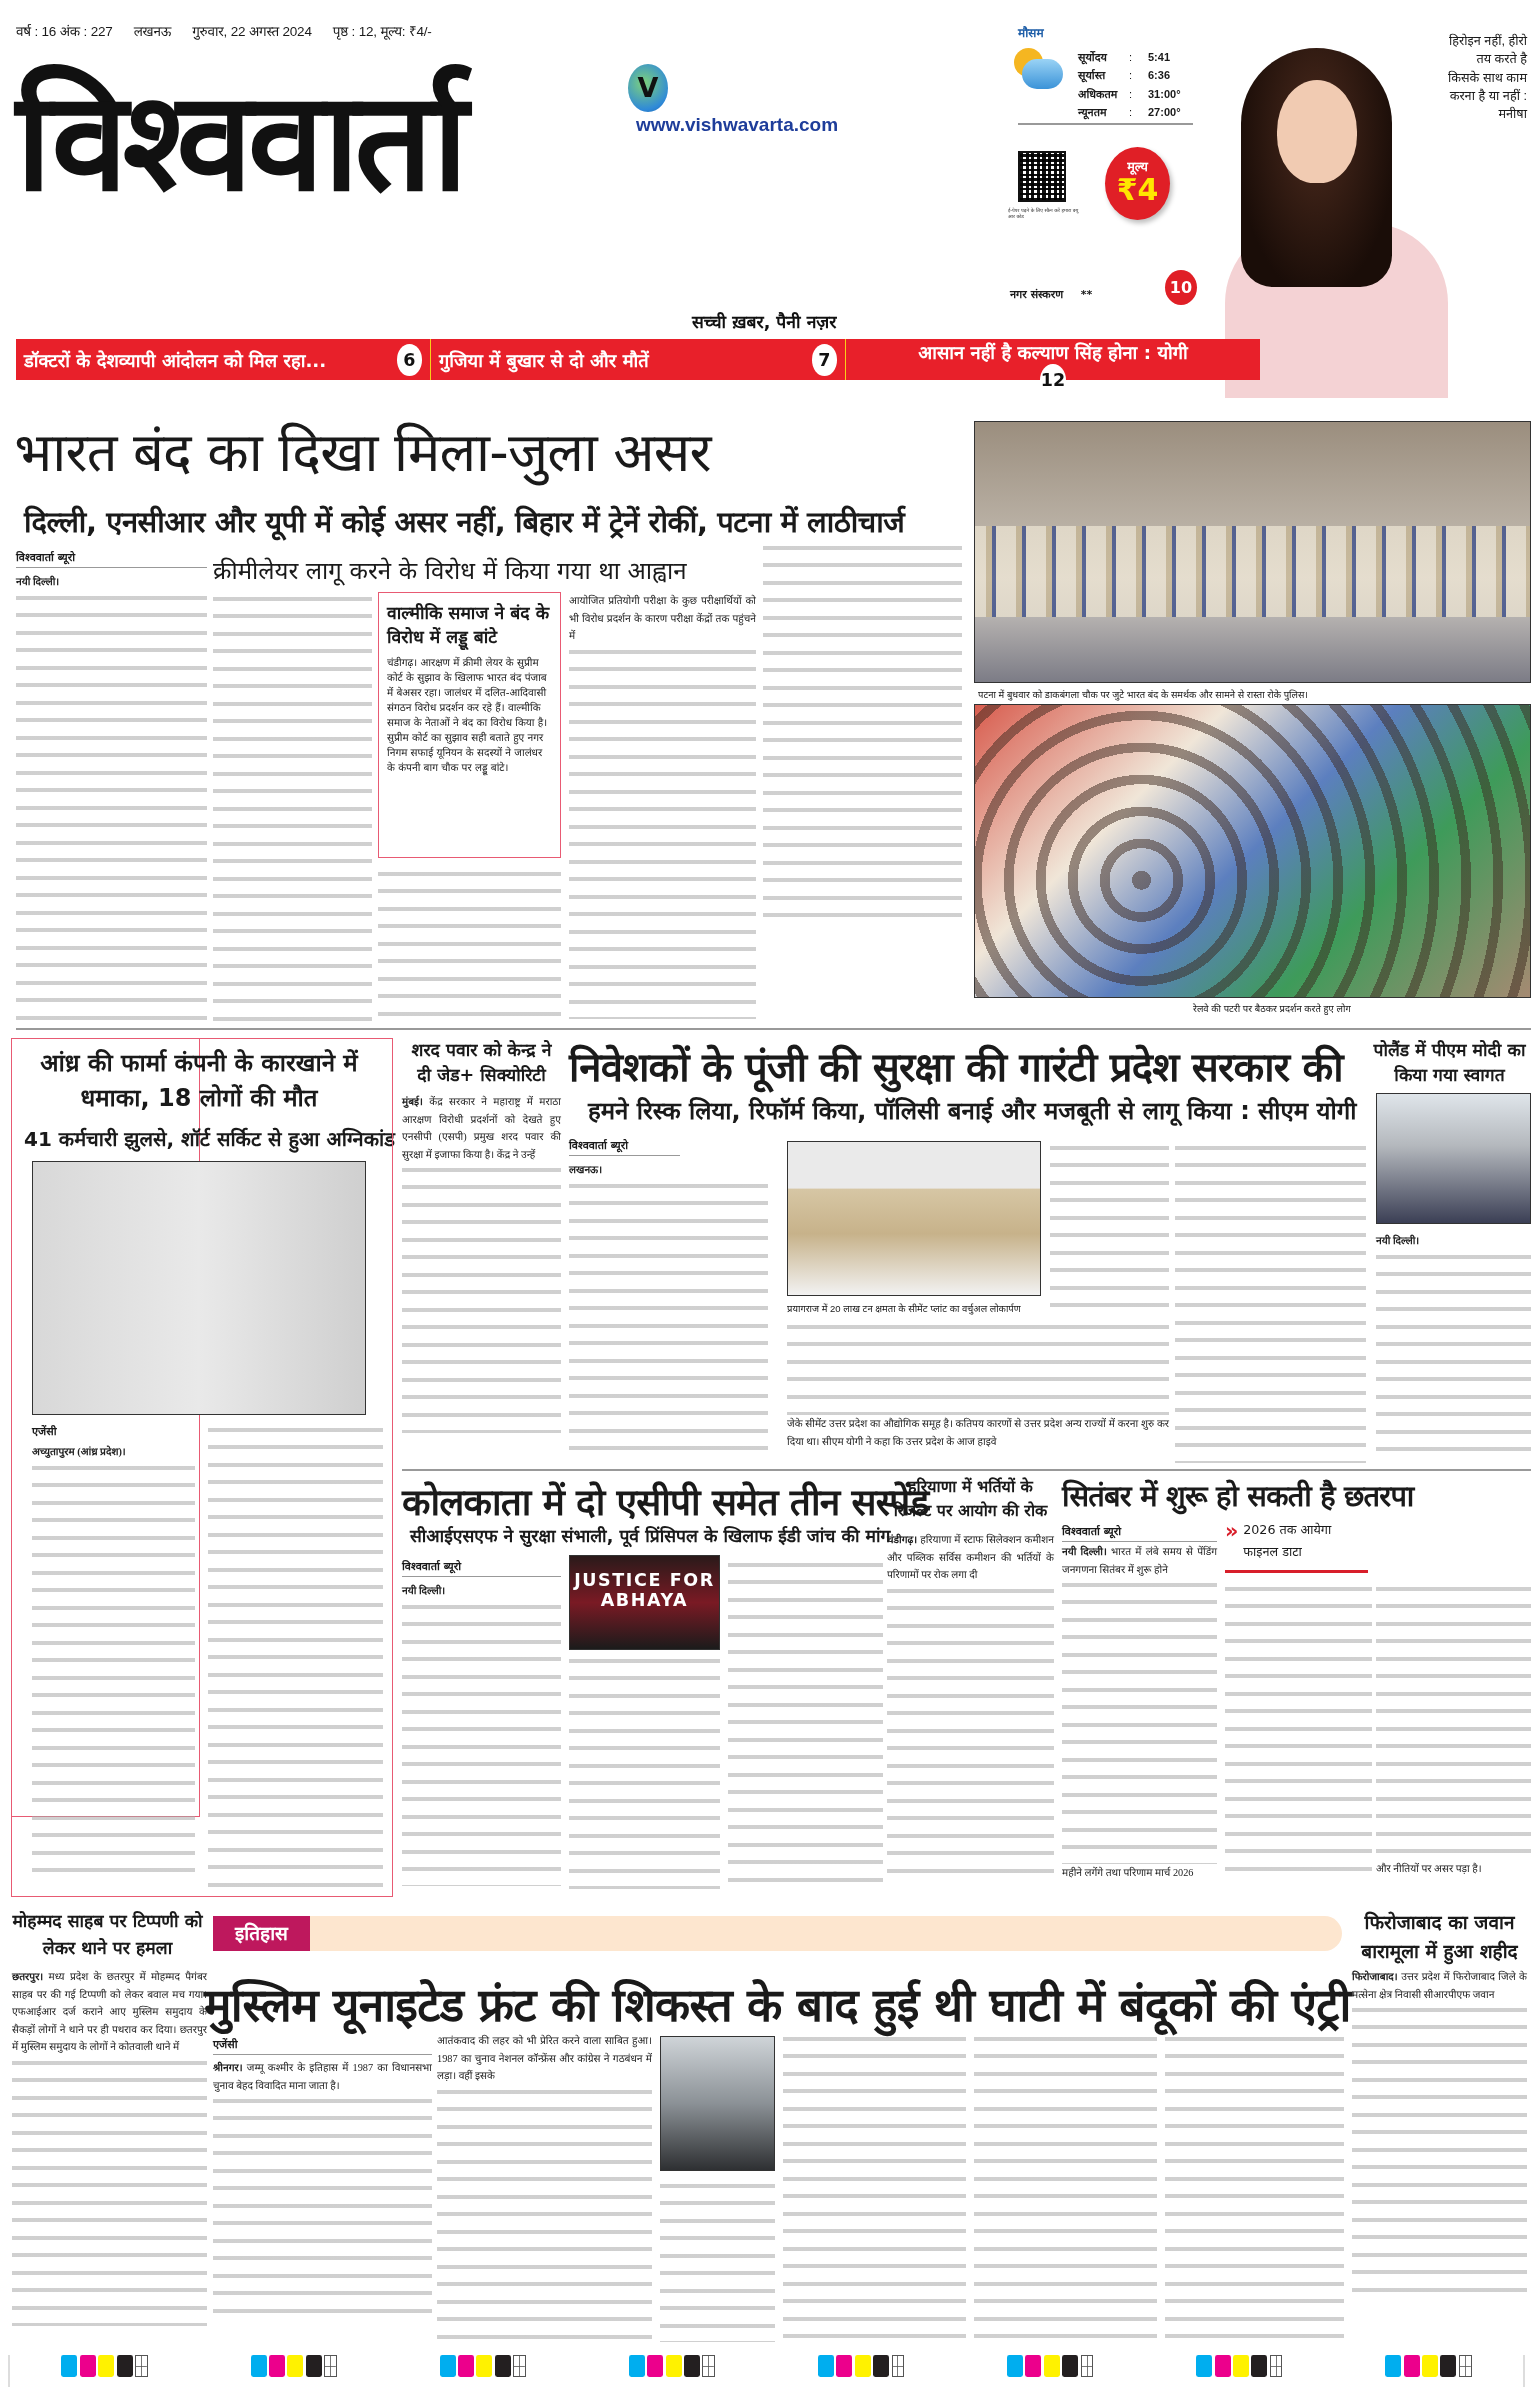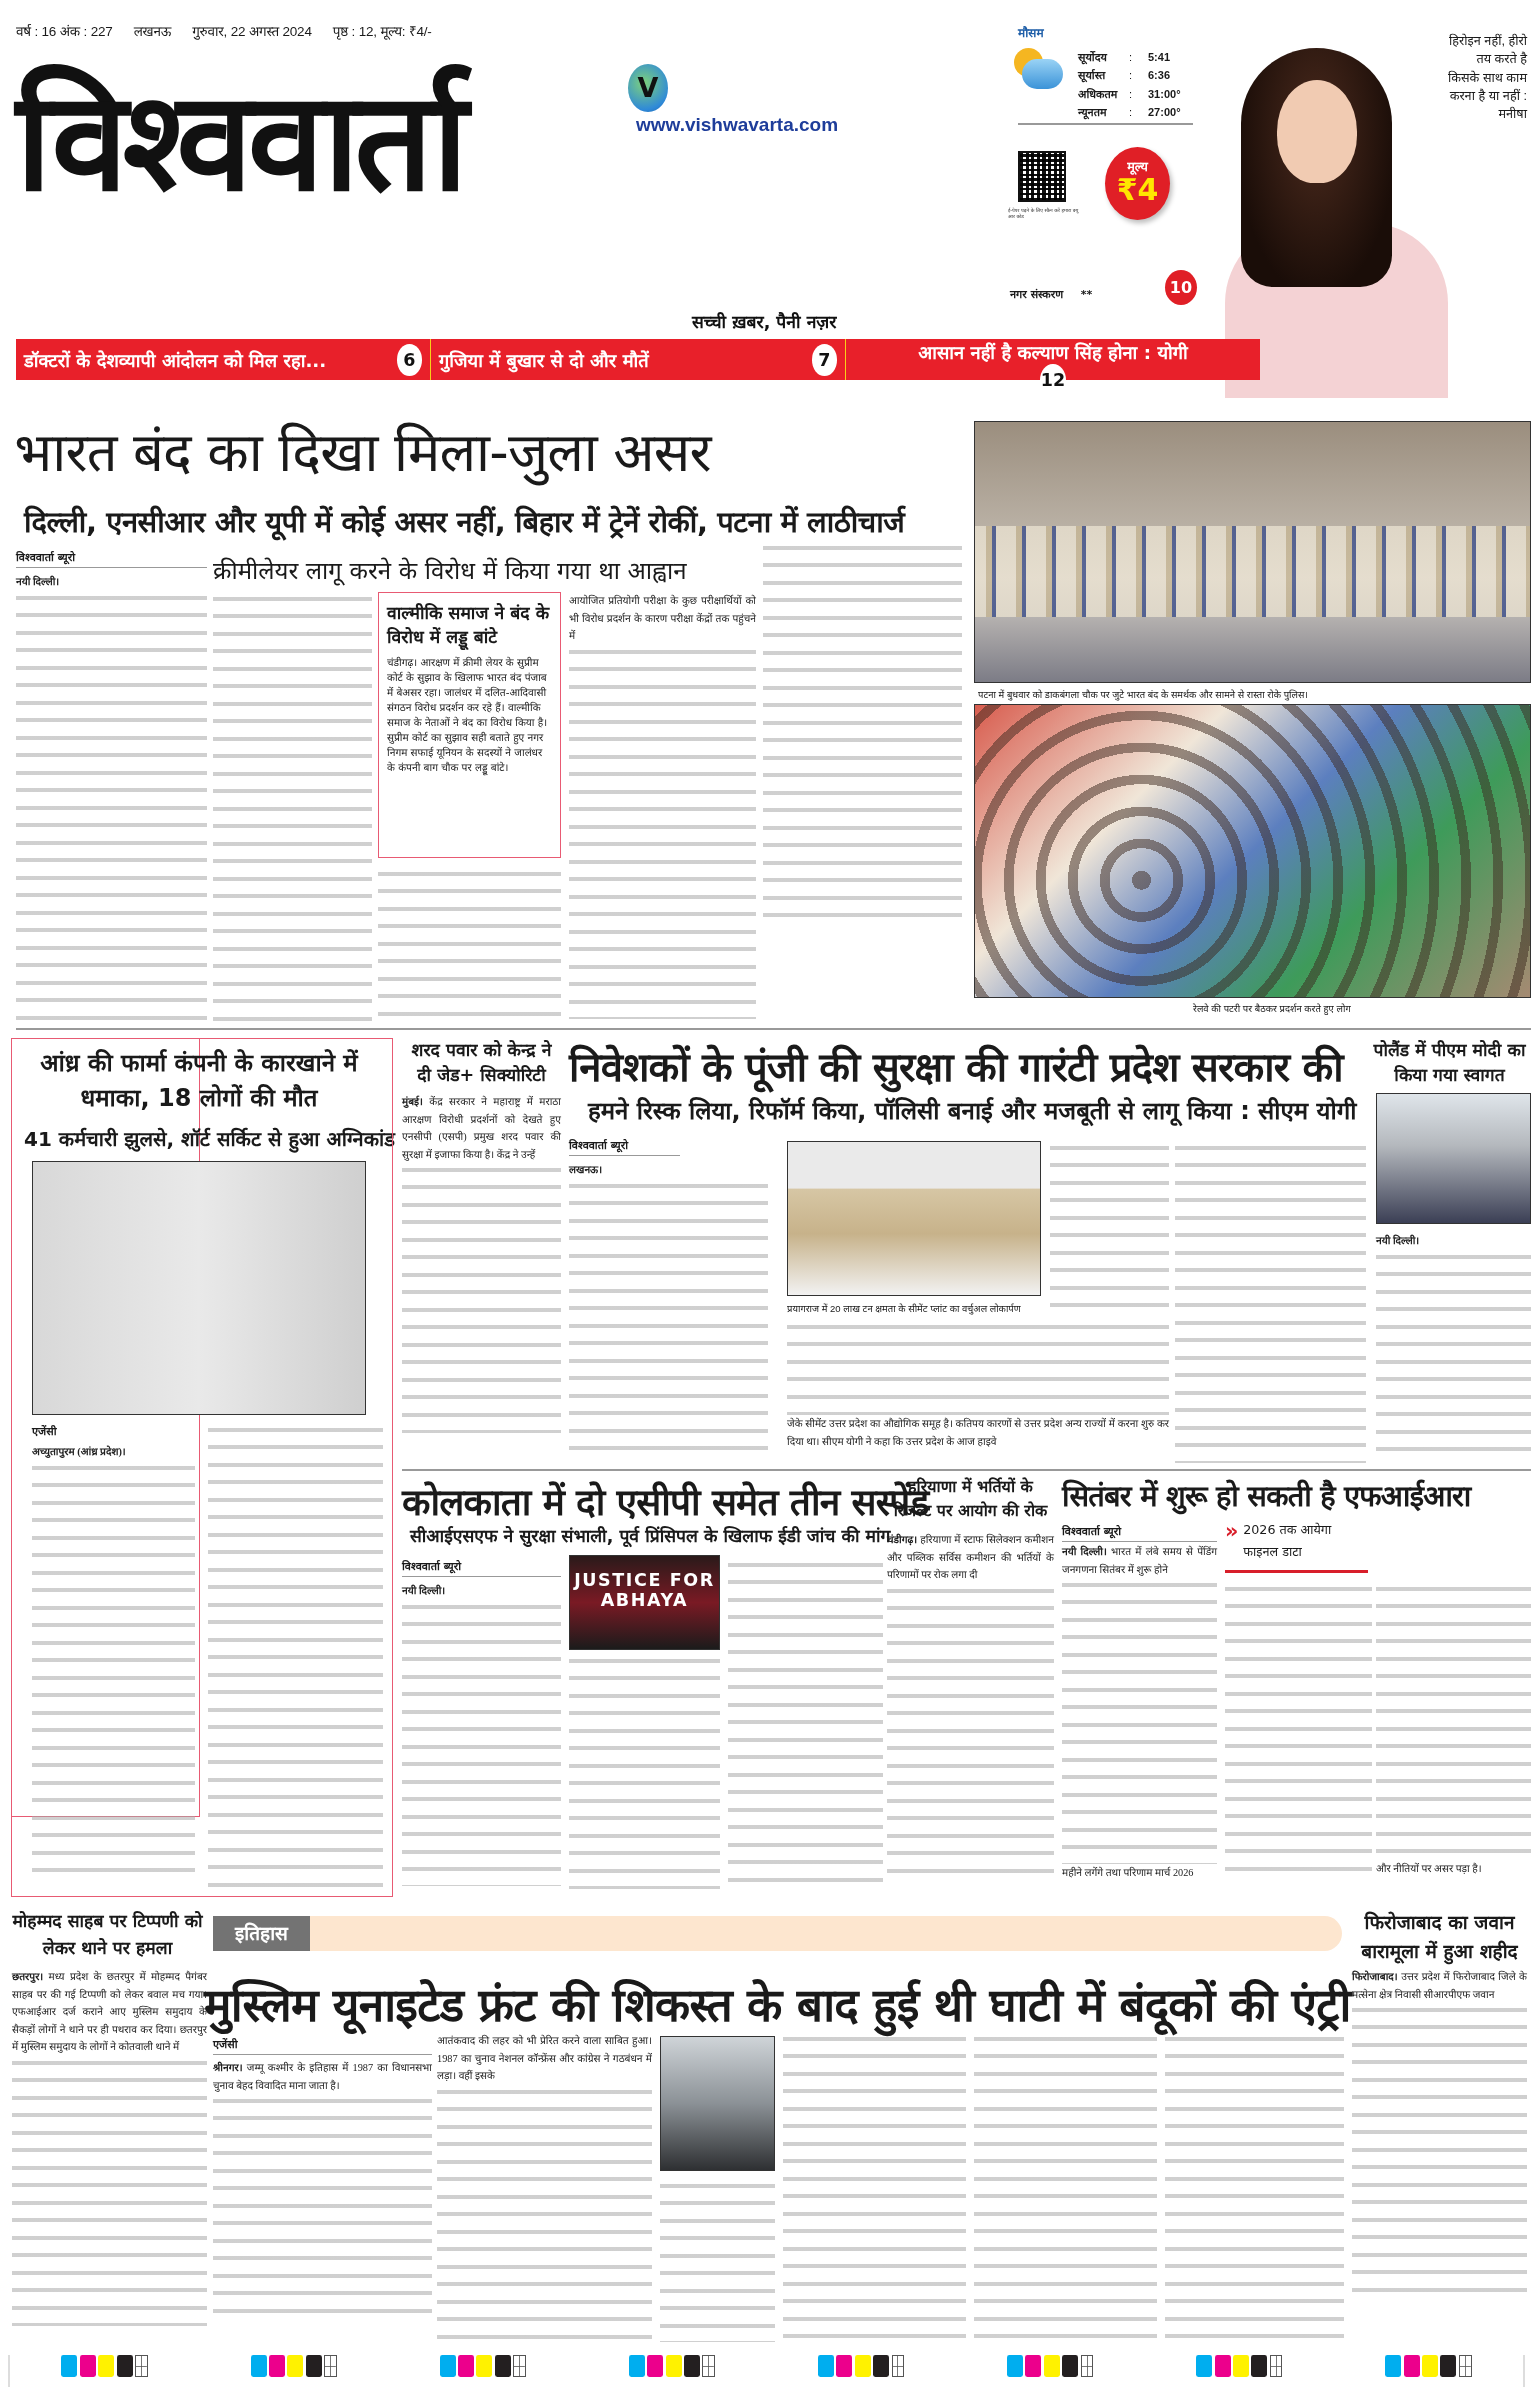--- a/index.html
+++ b/index.html
@@ -58,21 +58,21 @@
   .photo-bus { background: linear-gradient(90deg, #d8d8d8 0%, #e9e9e9 50%, #cfcfcf 100%); }
   .photo-justice { background: linear-gradient(180deg, #2a1a1a 0%, #7a1a24 50%, #1b1b1b 100%); color: #fff; font-weight: bold; font-size: 17.5px; text-align: center; padding-top: 14.3px; letter-spacing: 1.6px; }
   .photo-modi { background: linear-gradient(180deg, #dfe5ea 0%, #b4b8bd 40%, #3b3f55 100%); }
   .photo-soldier { background: linear-gradient(180deg, #cfd4d8 0%, #8b9196 50%, #2e3032 100%); }
   .caption { font-size: 9.5px; font-family: "Liberation Sans", sans-serif; }
   .red-box { border: 1.6px solid #e85a73; }
   .hl-box-title { font-size: 20.7px; font-weight: bold; line-height: 29px; }
   .section-head { font-size: 19px; font-weight: bold; line-height: 27px; text-align: center; }
   .big-hl { font-size: 40px; font-weight: bold; letter-spacing: -0.8px; }
   .itihas-bar { left: 213px; top: 1916px; width: 1129px; height: 35px; background: #fde6cf; border-radius: 0 17.5px 17.5px 0; display: flex; align-items: center; }
-  .itihas-tag { width: 97px; height: 35px; background: #737373; color: #fff; font-weight: bold; font-size: 19px; text-align: center; line-height: 35px; }
+  .itihas-tag { width: 97px; height: 35px; background: #be185d; color: #fff; font-weight: bold; font-size: 19px; text-align: center; line-height: 35px; }
   .itihas-text { padding-left: 11px; font-size: 19px; }
   .bottom-hl { left: 204px; top: 1972px; font-size: 46px; font-weight: bold; letter-spacing: -0.8px; }
   .colorbars { left: 8px; top: 2355px; width: 1517px; height: 32px; display: flex; justify-content: space-around; border-left: 2.4px solid #ddd; border-right: 2.4px solid #ddd; }
   .cb { display: flex; gap: 2.4px; align-items: flex-start; }
   .cb span { width: 16px; height: 22px; border-radius: 2.4px; }
   .cb .c { background: #00aeef; } .cb .m { background: #ec008c; } .cb .y { background: #fff200; } .cb .k { background: #231f20; }
   .cb .reg { width: 12.7px; height: 22px; border: 0.8px solid #555; border-radius: 0; background: linear-gradient(#555,#555) center/100% 0.8px no-repeat, linear-gradient(#555,#555) center/0.8px 100% no-repeat; }
   .divider-h { height: 1.6px; background: #999; }
   .chevrons { color: #d81e2a; font-weight: bold; font-size: 20.7px; }
 </style>
@@ -245,21 +245,21 @@
 <div class="abs col-text" style="left:569px; top:1654px; width:151px; height:235px;">
     <span class="fill"></span>
   </div>
 <div class="abs col-text" style="left:728px; top:1558px; width:155px; height:330px;">
     <span class="fill"></span>
   </div>
 
 <div class="abs section-head" style="left:887px; top:1475px; width:167px; font-size:16px; line-height:24px;">हरियाणा में भर्तियों के रिजल्ट पर आयोग की रोक</div>
 <div class="abs col-text" style="left:887px; top:1531px; width:167px; height:358px;"><b>चंडीगढ़।</b> <span>हरियाणा में स्टाफ सिलेक्शन कमीशन और पब्लिक सर्विस कमीशन की भर्तियों के परिणामों पर रोक लगा दी</span><span class="fill" style="height:294px;"></span></div>
 
-<div class="abs big-hl" style="left:1062px; top:1475px; font-size:29px;">सितंबर में शुरू हो सकती है एफआईआरा</div>
+<div class="abs big-hl" style="left:1062px; top:1475px; font-size:29px;">सितंबर में शुरू हो सकती है छतरपा</div>
 <div class="abs" style="left:1062px; top:1523px; width:155px;">
     <div class="byline">विश्ववार्ता ब्यूरो</div>
   </div>
 <div class="abs col-text" style="left:1062px; top:1543px; width:155px; height:350px;"><b>नयी दिल्ली।</b> <span>भारत में लंबे समय से पेंडिंग जनगणना सितंबर में शुरू होने</span><span class="fill" style="height:286px;"></span><div>महीने लगेंगे तथा परिणाम मार्च 2026</div></div>
 <div class="abs" style="left:1225px; top:1519px; width:143px; display:flex; gap:4.8px; align-items:flex-start;">
   <span class="chevrons">»</span>
   <span style="font-size:12.7px; line-height:22px;">2026 तक आयेगा फाइनल डाटा</span>
 </div>
 <div class="abs" style="left:1225px; top:1570px; width:143px; height:3.2px; background:#d81e2a;"></div>
 <div class="abs col-text" style="left:1225px; top:1582px; width:147px; height:302px;">

